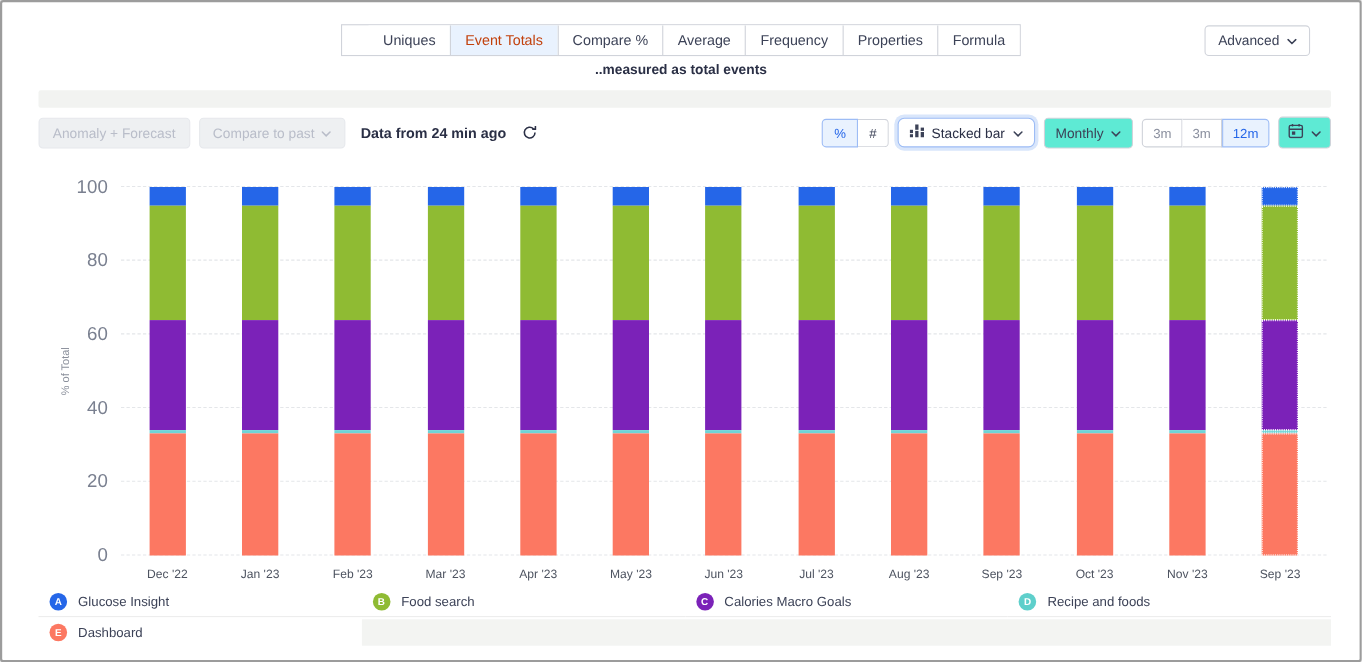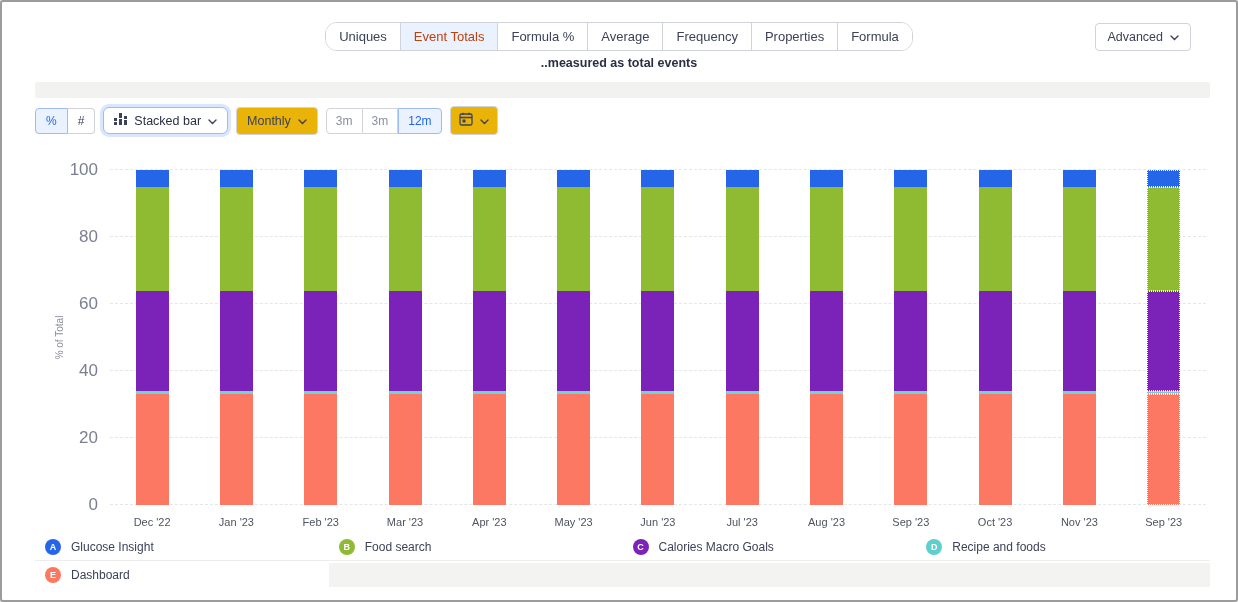--- a/index.html
+++ b/index.html
@@ -3,21 +3,21 @@
 <meta charset="utf-8">
 <style>
   * { margin:0; padding:0; box-sizing:border-box; }
   body { background:#e8e8e8; font-family:"Liberation Sans", sans-serif; }
   .frame {
     position:relative; width:1238px; height:602px; background:#ffffff;
     border:2px solid #9c9c9c; border-radius:3px; overflow:hidden;
   }
   
   .tabs-row { position:absolute; top:20px; left:0; right:0; display:flex; justify-content:center; }
-  .tabs { display:flex; border:1px solid #d0d3da; border-radius:12px; background:#fff; overflow:hidden; }
+  .tabs { display:flex; border:1px solid #d0d3da; border-radius:0; background:#fff; overflow:hidden;padding-left:24px; }
   .tab { padding:6px 13px; font-size:13px; color:#3c4257; background:#fff; border-left:1px solid #d0d3da; cursor:pointer; white-space:nowrap; }
   .tab:first-child { border-left:none; }
   .tab.active { color:#c2410c; background:#e9f2fe; }
   .subtitle { position:absolute; top:54px; left:0; right:0; text-align:center; font-size:12.5px; font-weight:bold; color:#2a2f45; }
   .advanced-btn { position:absolute; top:21px; right:45px; display:flex; align-items:center; gap:7px;
     border:1px solid #d0d3da; border-radius:4px; background:#fff; padding:6px 11px; font-size:12.5px; color:#3c4257; cursor:pointer; }
   
   .gray-bar { position:absolute; top:80px; left:33px; right:26px; height:16px; background:#f2f3f1; border-radius:2px; }
   
   .toolbar { position:absolute; top:104px; left:33px; right:26px; display:flex; align-items:center; justify-content:space-between; }
@@ -25,21 +25,21 @@
   .btn-disabled { background:#eef0f2; color:#b9bdc9; border:1px solid #e6e8ec; border-radius:4px; padding:6px 12px; font-size:12.5px; display:flex; align-items:center; gap:6px; }
   .freshness { font-size:13px; font-weight:600; color:#2a2f45; margin-left:6px; }
   .icon-btn { display:flex; align-items:center; cursor:pointer; }
   .seg { display:flex; }
   .seg button { font-family:inherit; font-size:12px; padding:5px 10px; background:#fff; border:1px solid #d0d3da; color:#3c4257; cursor:pointer; }
   .seg button:first-child { border-radius:4px 0 0 4px; }
   .seg button:last-child { border-radius:0 4px 4px 0; border-left:none; }
   .seg button.mid { border-left:none; }
   .seg button.on { background:#e9f2fe; color:#2566e8; border:1px solid #9dbcf5; }
   .chart-type-btn { display:flex; align-items:center; gap:7px; background:#fff; border:1px solid #9dbcf5; box-shadow:0 0 0 3px #d9e6fb; border-radius:6px; padding:5px 10px; font-size:12.5px; color:#2a2f45; cursor:pointer; }
-  .dropdown-btn { display:flex; align-items:center; gap:7px; background:#eab308; border:1px solid #d0d3da; border-radius:4px; padding:6px 10px; font-size:12.5px; color:#3c4257; cursor:pointer; }
+  .dropdown-btn { display:flex; align-items:center; gap:7px; background:#5eead4; border:1px solid #d0d3da; border-radius:4px; padding:6px 10px; font-size:12.5px; color:#3c4257; cursor:pointer; }
   .range-seg button { font-size:12px; color:#8a8f9e; padding:5px 9px; }
   
   .ylabel { position:absolute; left:36px; top:330px; transform:rotate(-90deg); transform-origin:center; font-size:10px; color:#8a8f9b; white-space:nowrap; }
   .plot { position:absolute; top:168px; left:108px; right:30px; height:335px; }
   .gridline { position:absolute; left:0; right:0; border-top:1px dashed #e4e6e9; }
   .ytick { position:absolute; right:calc(100% + 12px); transform:translateY(50%); font-size:17px; color:#7a8090; }
   .bars { position:absolute; left:0; right:0; top:0; bottom:0; display:flex; justify-content:space-around; align-items:flex-end; }
   .bar { width:33px; height:100%; display:flex; flex-direction:column-reverse; }
   .bar .segm { width:100%; }
   .bar.partial .segm { border:1px dotted rgba(255,255,255,0.95); }
@@ -54,41 +54,61 @@
 </style>
 </head>
 <body>
 
 <div class="frame">
 
   <div class="tabs-row">
     <div class="tabs">
       <div class="tab">Uniques</div>
       <div class="tab active">Event Totals</div>
-      <div class="tab">Formula %</div>
+      <div class="tab">Compare %</div>
       <div class="tab">Average</div>
       <div class="tab">Frequency</div>
       <div class="tab">Properties</div>
       <div class="tab">Formula</div>
     </div>
   </div>
   <div class="subtitle">..measured as total events</div>
 
   <div class="advanced-btn">
     <span>Advanced</span>
     <span>
       <svg width="9" height="6" viewBox="0 0 9 6">
           <path d="M1 1 L4.5 4.5 L8 1" stroke="#3c4257" stroke-width="1.4" fill="none" stroke-linecap="round"></path>
         </svg>
     </span>
   </div>
 
   <div class="gray-bar"></div>
 
   <div class="toolbar">
+    <div class="tb-left">
+      <div class="btn-disabled">
+        <span>Anomaly + Forecast</span>
+      </div>
+      <div class="btn-disabled">
+        <span>Compare to past</span>
+        <span>
+          <svg width="9" height="6" viewBox="0 0 9 6">
+              <path d="M1 1 L4.5 4.5 L8 1" stroke="#b9bdc9" stroke-width="1.4" fill="none" stroke-linecap="round"></path>
+            </svg>
+        </span>
+      </div>
+      <span class="freshness">Data from 24 min ago</span>
+      <span class="icon-btn" style="margin-left:6px;">
+        <svg width="15" height="15" viewBox="0 0 16 16">
+            <path d="M13.2 8 a5.2 5.2 0 1 1 -1.5 -3.6" fill="none" stroke="#2a2f45" stroke-width="1.5"></path>
+            <path d="M13.6 1.6 v3.1 h-3.1" fill="none" stroke="#2a2f45" stroke-width="1.5"></path>
+          </svg>
+      </span>
+    </div>
     <div class="tb-right">
       <div class="seg">
         <button class="on">%</button>
         <button>#</button>
       </div>
       <div class="chart-type-btn">
         <span>
           <svg width="13" height="12" viewBox="0 0 13 12">
             <rect x="0" y="5" width="3" height="3" fill="#3c4257"></rect>
               <rect x="0" y="9" width="3" height="3" fill="#3c4257"></rect>

